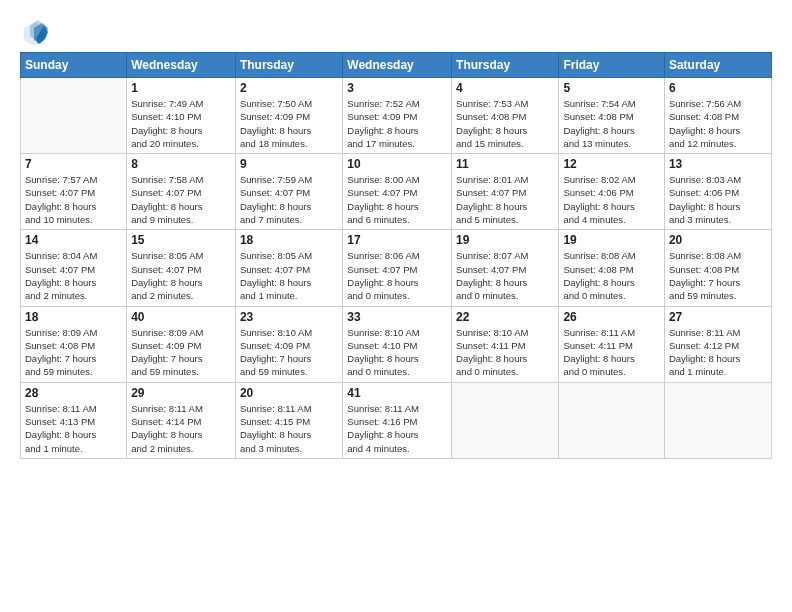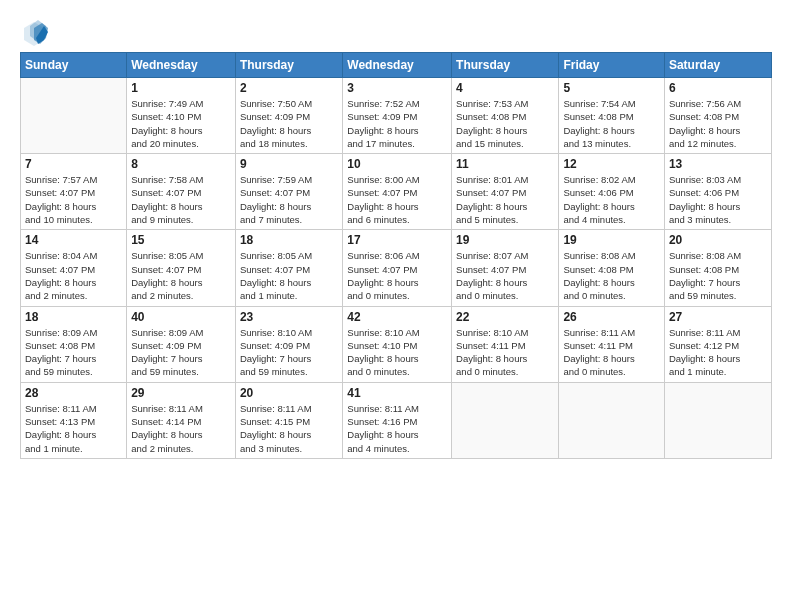--- a/index.html
+++ b/index.html
@@ -224,21 +224,21 @@
           </td>
           <td>
             <span class="day-number">40</span>
             <div class="day-info">Sunrise: 8:09 AM<br>Sunset: 4:09 PM<br>Daylight: 7 hours<br>and 59 minutes.</div>
           </td>
           <td>
             <span class="day-number">23</span>
             <div class="day-info">Sunrise: 8:10 AM<br>Sunset: 4:09 PM<br>Daylight: 7 hours<br>and 59 minutes.</div>
           </td>
           <td>
-            <span class="day-number">42</span>
+            <span class="day-number">33</span>
             <div class="day-info">Sunrise: 8:10 AM<br>Sunset: 4:10 PM<br>Daylight: 8 hours<br>and 0 minutes.</div>
           </td>
           <td>
             <span class="day-number">22</span>
             <div class="day-info">Sunrise: 8:10 AM<br>Sunset: 4:11 PM<br>Daylight: 8 hours<br>and 0 minutes.</div>
           </td>
           <td>
             <span class="day-number">26</span>
             <div class="day-info">Sunrise: 8:11 AM<br>Sunset: 4:11 PM<br>Daylight: 8 hours<br>and 0 minutes.</div>
           </td>

